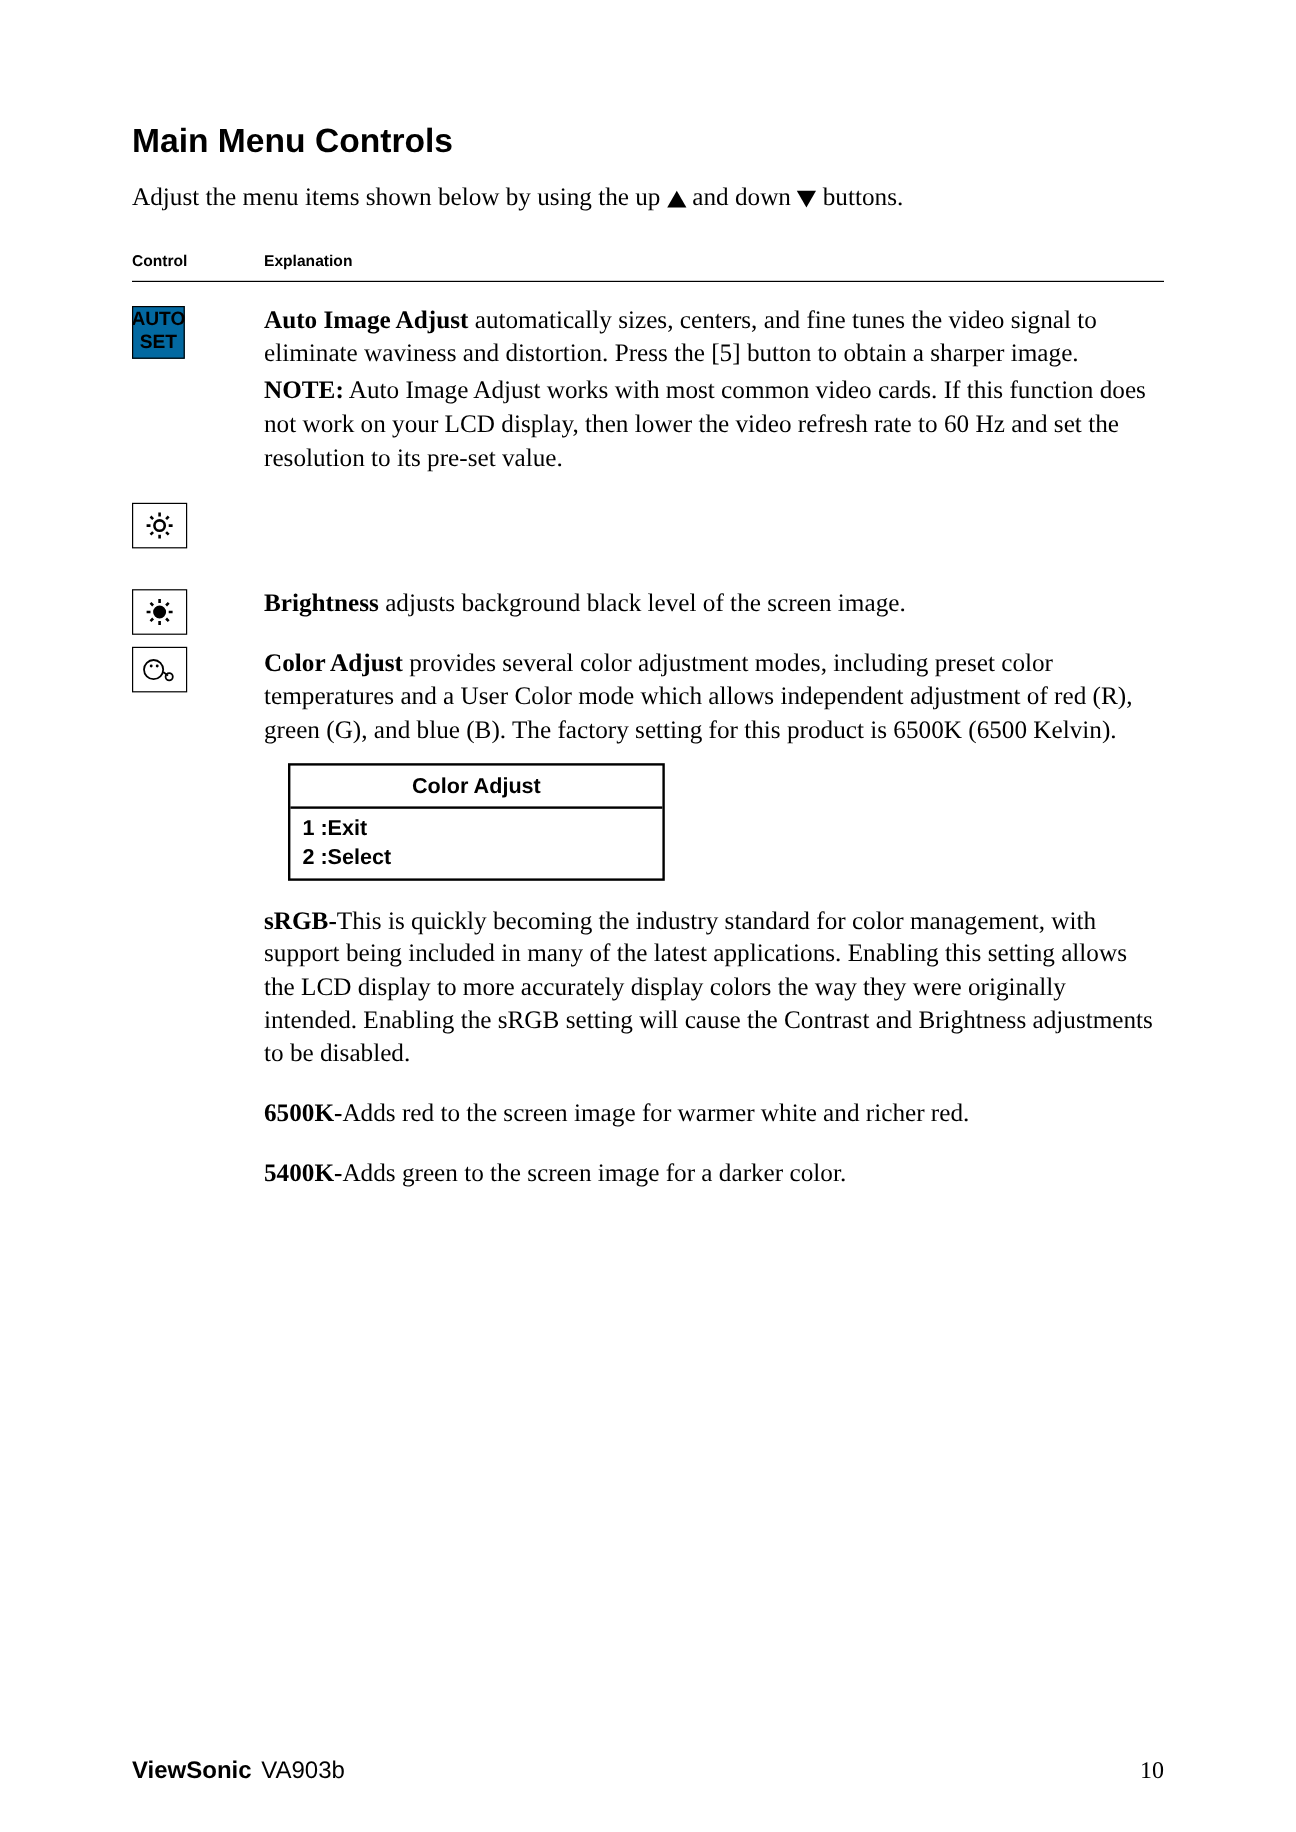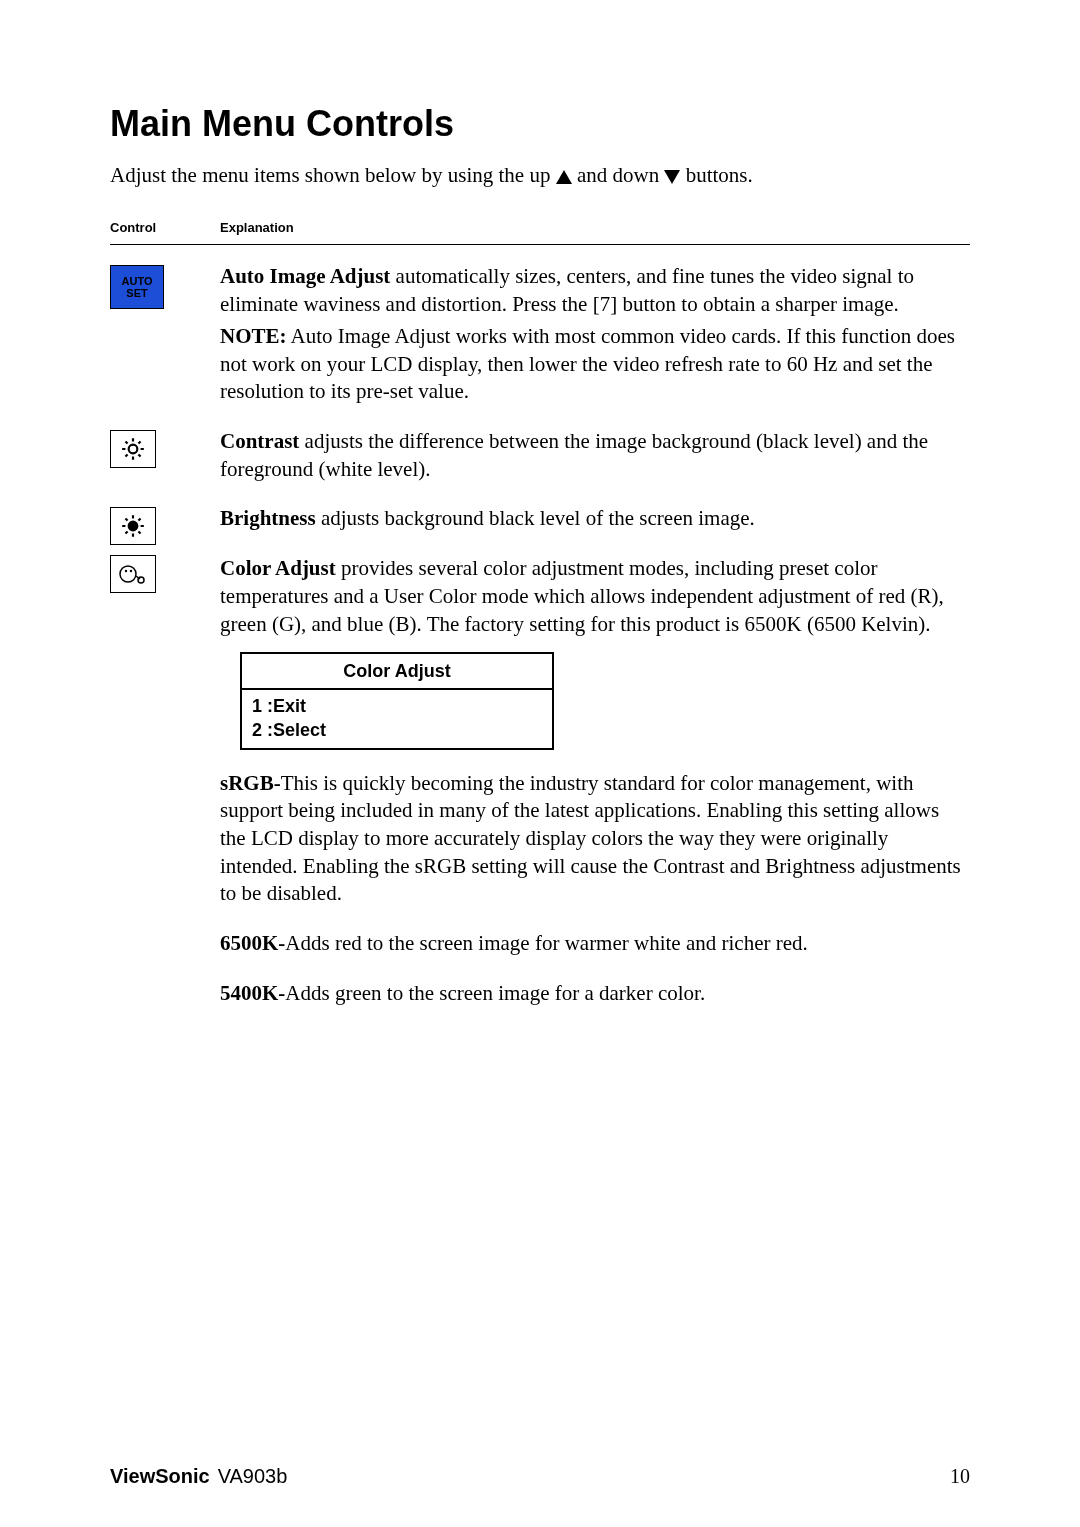--- a/index.html
+++ b/index.html
@@ -11,21 +11,21 @@
       width: 1080px;
       height: 1527px;
       box-sizing: border-box;
       padding: 100px 110px 40px 110px;
       position: relative;
       font-size: 21px;
       line-height: 1.32;
     }
     h1 {
       font-family: Arial, Helvetica, sans-serif;
-      font-size: 36px;
+      font-size: 28px;
       font-weight: bold;
       margin: 0 0 14px 0;
     }
     .intro {
       margin-bottom: 30px;
     }
     .table-header {
       font-family: Arial, Helvetica, sans-serif;
       font-size: 13px;
       font-weight: bold;
@@ -47,32 +47,32 @@
     .col-icon {
       width: 110px;
       flex-shrink: 0;
       padding-top: 2px;
     }
     .col-text {
       flex: 1;
     }
     .icon-box {
       border: 1.5px solid #000;
-      width: 54px;
+      width: 44px;
       height: 44px;
       display: flex;
       align-items: center;
       justify-content: center;
       font-family: Arial, Helvetica, sans-serif;
-      font-size: 11px;
+      font-size: 16px;
       font-weight: bold;
       text-align: center;
       line-height: 1.15;
       box-sizing: border-box;
-      background: #1d4ed8;
+      background: #0369a1;
     }
     .icon-small {
       border: 1.5px solid #000;
       width: 46px;
       height: 38px;
       display: flex;
       align-items: center;
       justify-content: center;
       box-sizing: border-box;
       background: #fff;
@@ -177,41 +177,38 @@
   <div class="th-explanation">Explanation</div>
 </div>
 
 <div class="row">
   <div class="col-icon">
     <div class="icon-box" style="white-space:pre-line;">AUTO
 SET</div>
   </div>
   <div class="col-text">
     <div>
-      <span class="bold">Auto Image Adjust</span><span> automatically sizes, centers, and fine tunes the video signal to eliminate waviness and distortion. Press the [7] button to obtain a sharper image.</span>
+      <span class="bold">Auto Image Adjust</span><span> automatically sizes, centers, and fine tunes the video signal to eliminate waviness and distortion. Press the [5] button to obtain a sharper image.</span>
     </div>
     <div class="note-para">
       <span class="bold">NOTE:</span><span> Auto Image Adjust works with most common video cards. If this function does not work on your LCD display, then lower the video refresh rate to 60 Hz and set the resolution to its pre-set value.</span>
     </div>
   </div>
 </div>
 
 <div class="row">
   <div class="col-icon">
     <div class="icon-small">
       <svg width="26" height="26" viewBox="0 0 24 24">
           <g fill="#000">
             <circle cx="12" cy="12" r="4" fill="none" stroke="#000" stroke-width="2"></circle>
             <path d="M12 2v3M12 19v3M2 12h3M19 12h3M5 5l2 2M17 17l2 2M5 19l2-2M17 7l2-2" stroke="#000" stroke-width="2"></path>
           </g>
         </svg>
     </div>
-  </div>
-  <div class="col-text">
-    <span class="bold">Contrast</span><span> adjusts the difference between the image background  (black level) and the foreground (white level).</span>
   </div>
 </div>
 
 <div class="row">
   <div class="col-icon">
     <div class="icon-stack">
       <div class="icon-small">
         <svg width="26" height="26" viewBox="0 0 24 24">
             <g stroke="#000" stroke-width="2" fill="none">
               <circle cx="12" cy="12" r="4" fill="#000"></circle>

